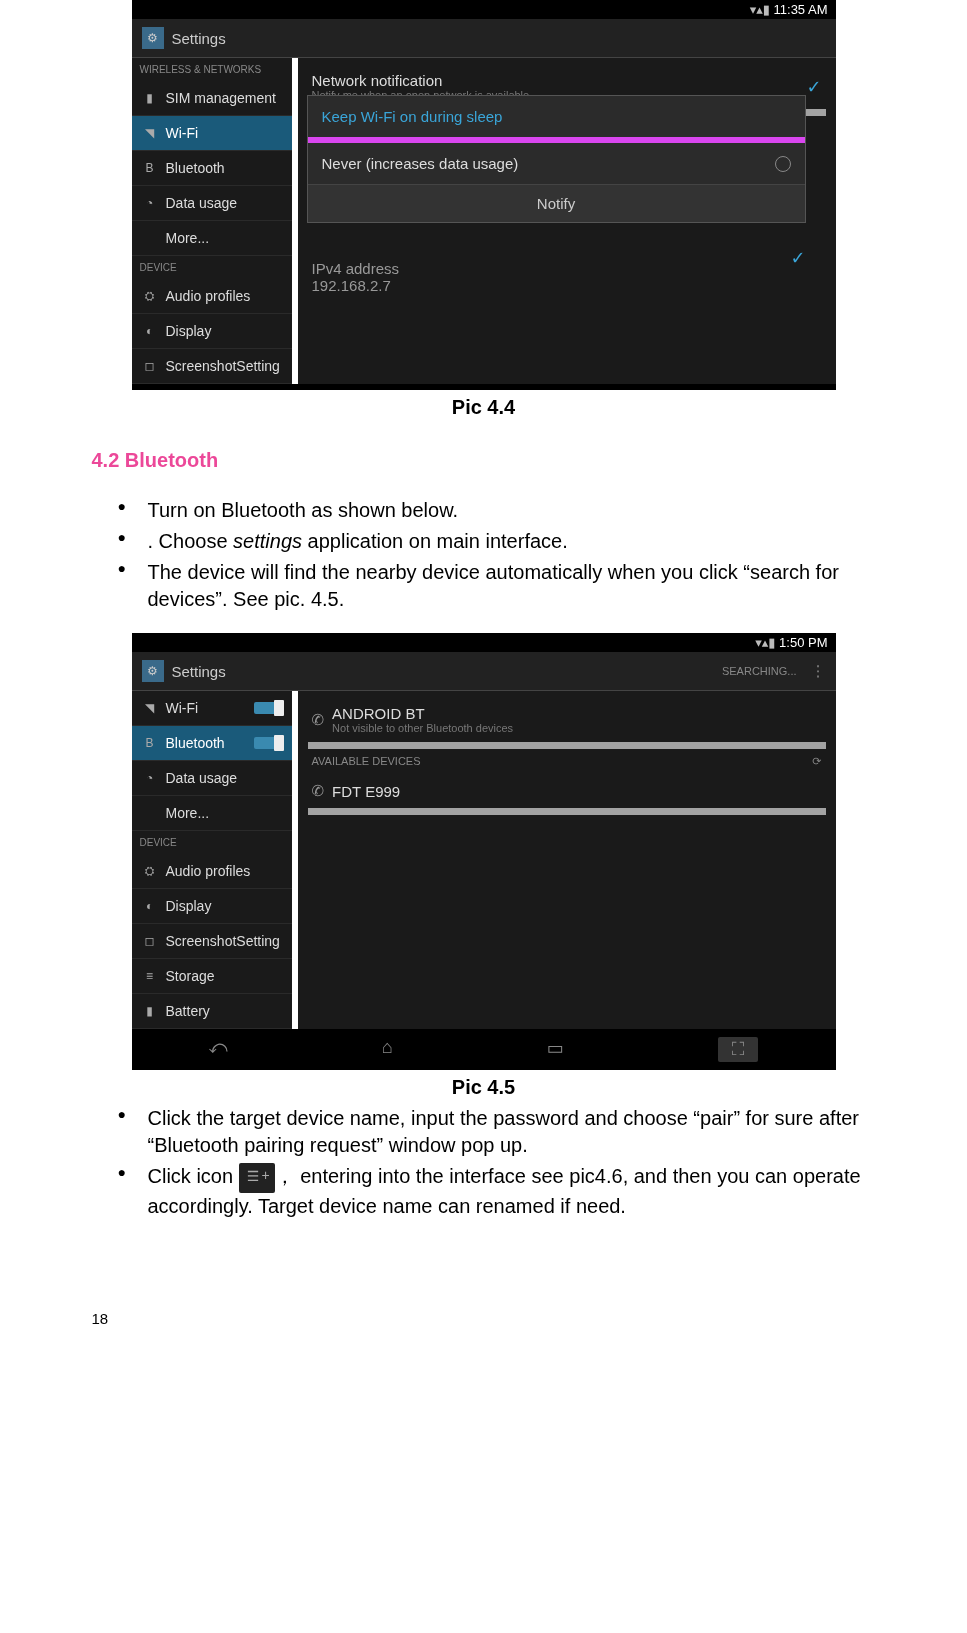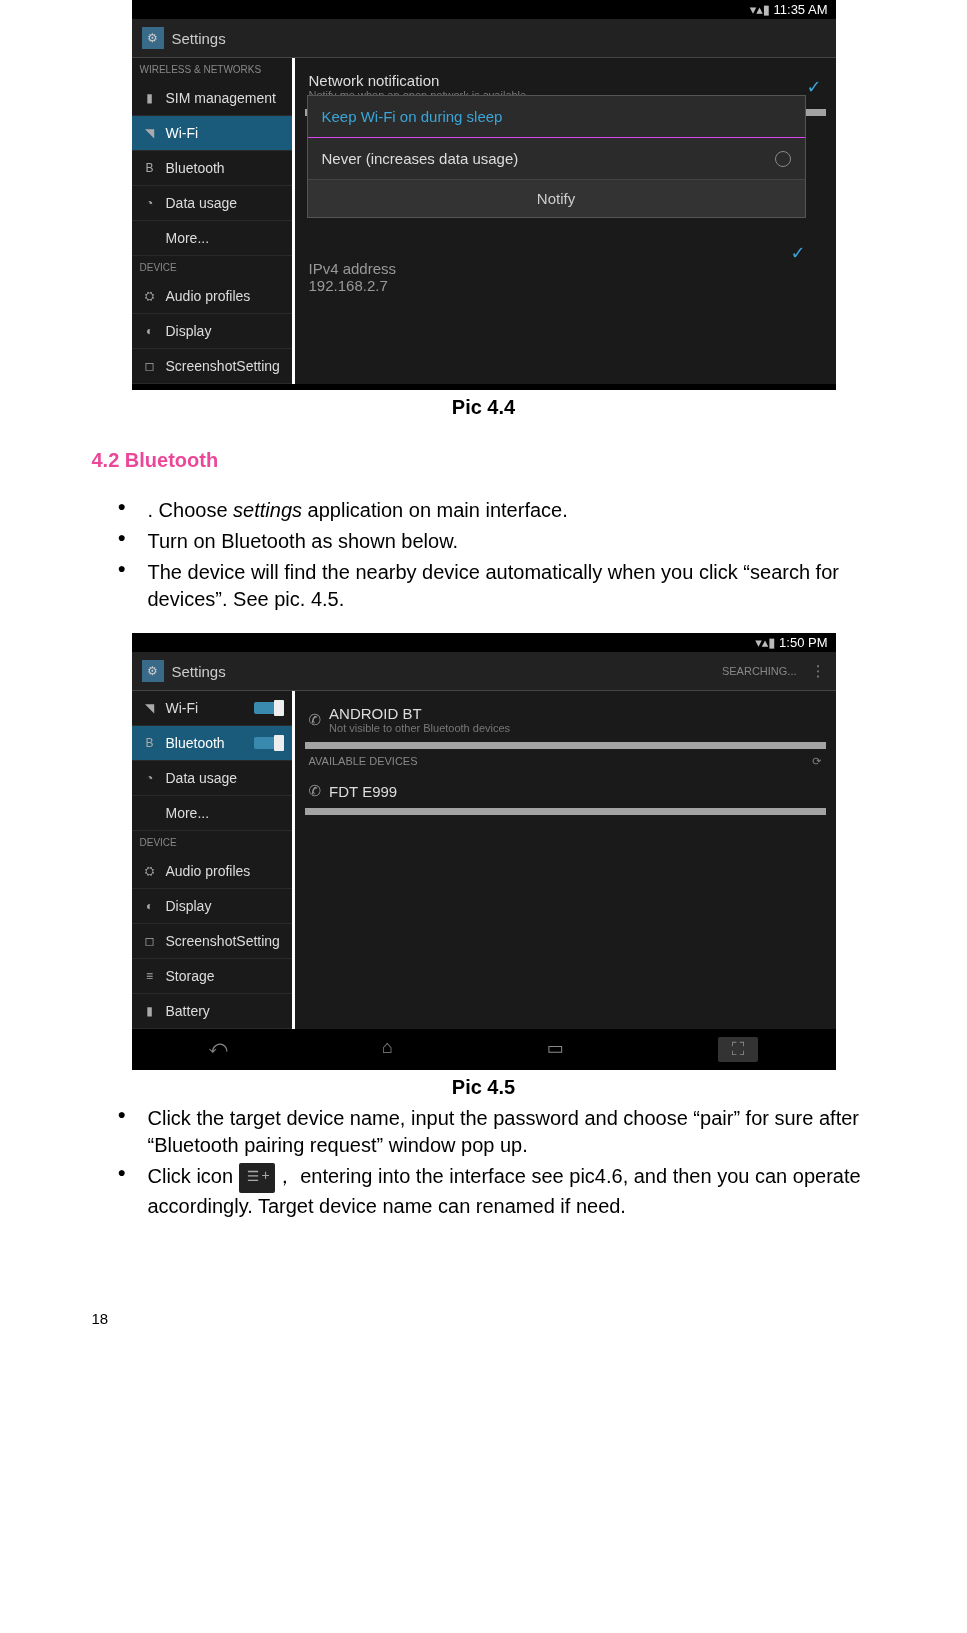--- a/index.html
+++ b/index.html
@@ -3,38 +3,38 @@
 <meta charset="utf-8">
 <style>
 body{margin:0;font-family:Arial,sans-serif;font-size:20px;color:#000;background:#fff}
 .page{width:844px;margin:0 auto;padding:0 30px;box-sizing:border-box}
 .screenshot{background:#1a1a1a;color:#ccc;font-size:15px;position:relative;margin:0 40px}
 .statusbar{background:#000;color:#bbb;text-align:right;padding:2px 8px;font-size:13px}
 .statusbar .time{color:#fff}
 .appbar{display:flex;align-items:center;padding:8px 10px;background:#222;border-bottom:1px solid #444}
 .appbar .sicon{width:22px;height:22px;background:#3a6a8a;margin-right:8px;display:flex;align-items:center;justify-content:center;font-size:12px}
 .body1{display:flex}
-.side{width:160px;border-right:3px solid #ffffff}
+.side{width:160px;border-right:6px solid #ffffff}
 .sechdr{font-size:10px;color:#888;padding:6px 8px;text-transform:uppercase}
 .sitem{display:flex;align-items:center;padding:9px 10px;color:#ddd;font-size:14px;border-bottom:1px solid #2a2a2a}
 .sitem.sel{background:#1a5a7a;color:#fff}
 .sitem .ic{width:16px;height:16px;margin-right:8px;display:inline-flex;align-items:center;justify-content:center;color:#aaa;font-size:12px}
 .toggle{margin-left:auto;width:28px;height:12px;background:#3a8ab0;border-radius:2px;position:relative}
 .toggle:after{content:"";position:absolute;right:-2px;top:-2px;width:10px;height:16px;background:#eee;border-radius:1px}
 .main{flex:1;padding:6px 10px;color:#999}
 .mrow{display:flex;align-items:center;padding:8px 4px;border-bottom:7px solid #a3a3a3}
 .mrow .mt{color:#ddd}
 .mrow .ms{color:#777;font-size:11px}
 .chk{margin-left:auto;color:#3aa5d8;font-size:18px}
 .grayhdr{font-size:11px;color:#888;padding:6px 4px;text-transform:uppercase}
 .refresh{margin-left:auto;color:#888}
 .navbar{background:#000;display:flex;justify-content:space-around;padding:8px 0;color:#888;font-size:18px}
 .dialog-wrap{position:absolute;left:175px;right:30px;top:95px}
 .dialog{background:#2b2b2b;border:1px solid #555;font-size:15px}
-.dlg-title{padding:12px 14px;color:#3aa5d8;border-bottom:1px solid #d946ef}
+.dlg-title{padding:12px 14px;color:#3aa5d8;border-bottom:6px solid #d946ef}
 .dlg-opt{display:flex;align-items:center;padding:12px 14px;color:#ddd;border-bottom:1px solid #444}
 .radio{margin-left:auto;width:14px;height:14px;border:1px solid #888;border-radius:50%}
 .radio.on{background:#3aa5d8;border-color:#3aa5d8}
 .dlg-cancel{text-align:center;padding:10px;color:#ccc;background:#333}
 .caption{text-align:center;font-weight:bold;margin:6px 0 30px}
 .section-title{font-weight:bold;margin:30px 0 25px;color:#ec4899}
 ul.doc{list-style:none;padding:0;margin:0 12px}
 ul.doc li{position:relative;padding-left:44px;margin:4px 0;line-height:1.35}
 ul.doc li:before{content:"\25CF";position:absolute;left:14px;top:0;font-size:14px}
 .inline-icon{display:inline-block;width:36px;height:30px;background:#222;vertical-align:middle;position:relative;border-radius:2px}
@@ -126,22 +126,22 @@
         <div class="dlg-cancel">Notify</div>
       </div>
       <div style="text-align:right;margin-top:24px"><span class="chk">✓</span></div>
     </div>
   </div>
   <div class="caption">Pic 4.4</div>
 
   <div class="section-title">4.2 Bluetooth</div>
 
   <ul class="doc">
+    <li>  Turn on Bluetooth as shown below.</li>
     <li><span>. Choose </span><em>settings</em><span> application on main interface.</span></li>
-    <li>  Turn on Bluetooth as shown below.</li>
     <li>  The device will find the nearby device automatically when you click “search for devices”. See pic. 4.5.</li>
   </ul>
 
   <div class="screenshot" style="margin-top:20px">
     <div class="statusbar">
       <span>▾▴▮</span>
       <span class="time">1:50 PM</span>
     </div>
     <div class="appbar">
       <span class="sicon">⚙</span>

